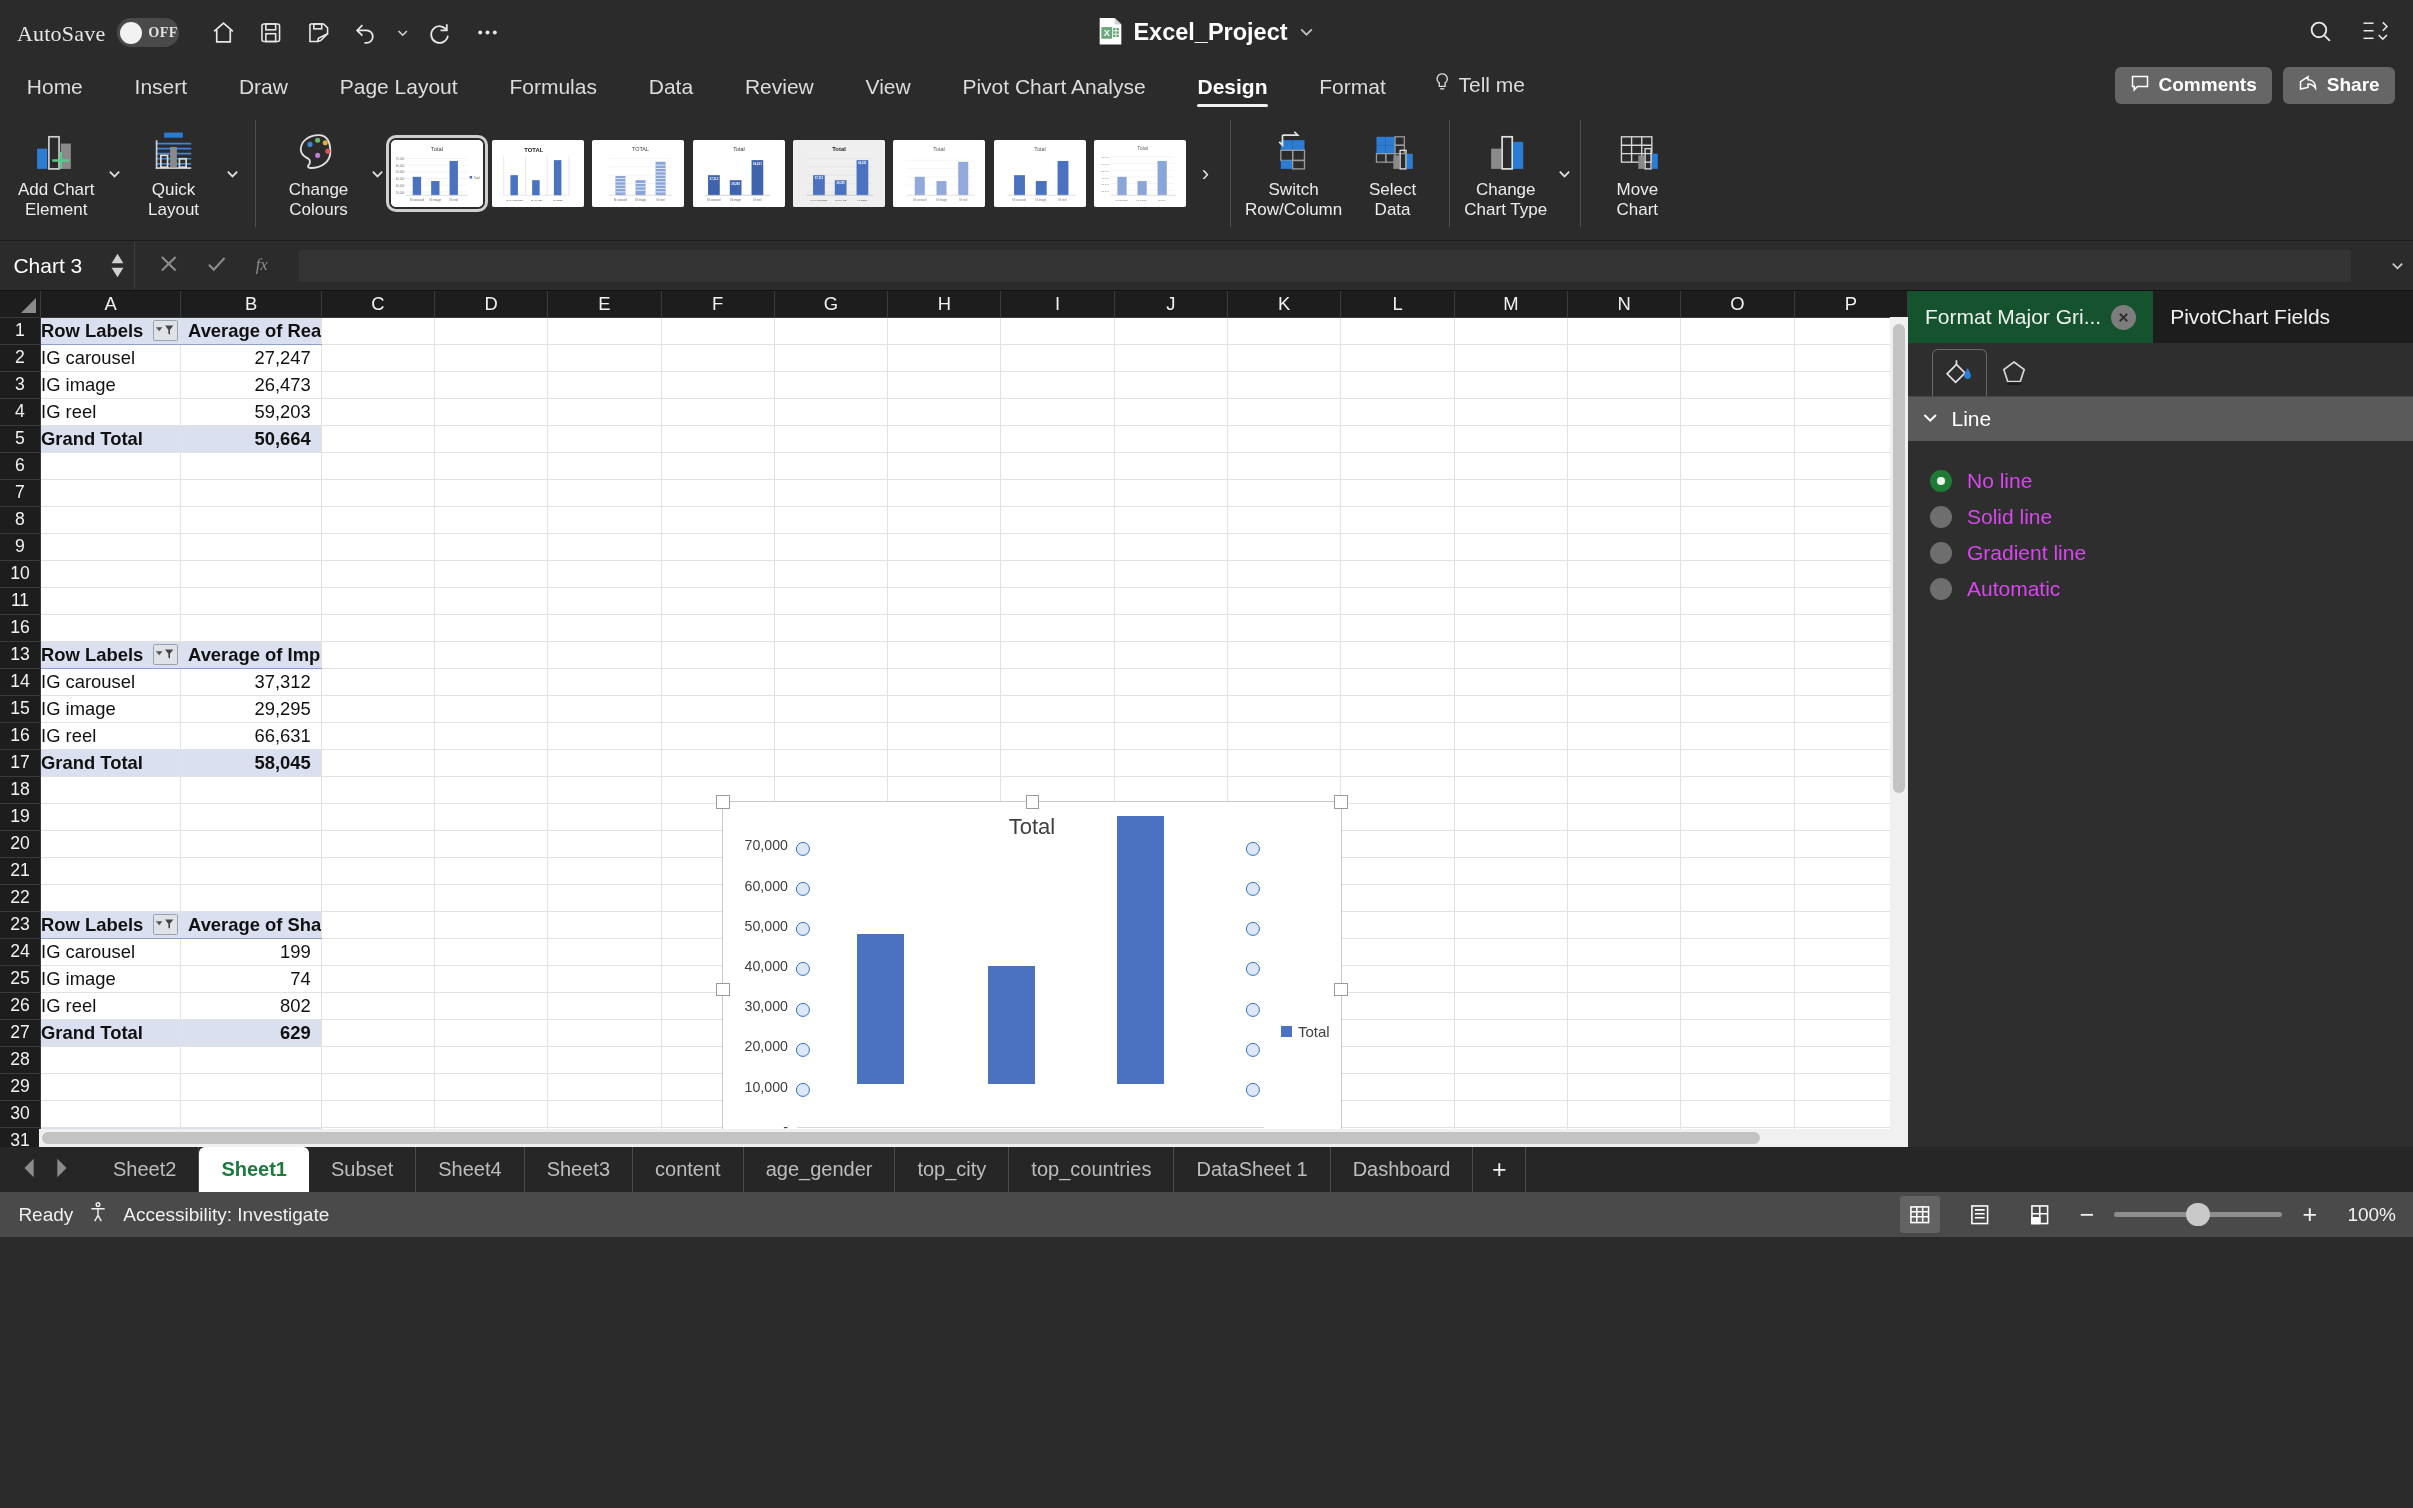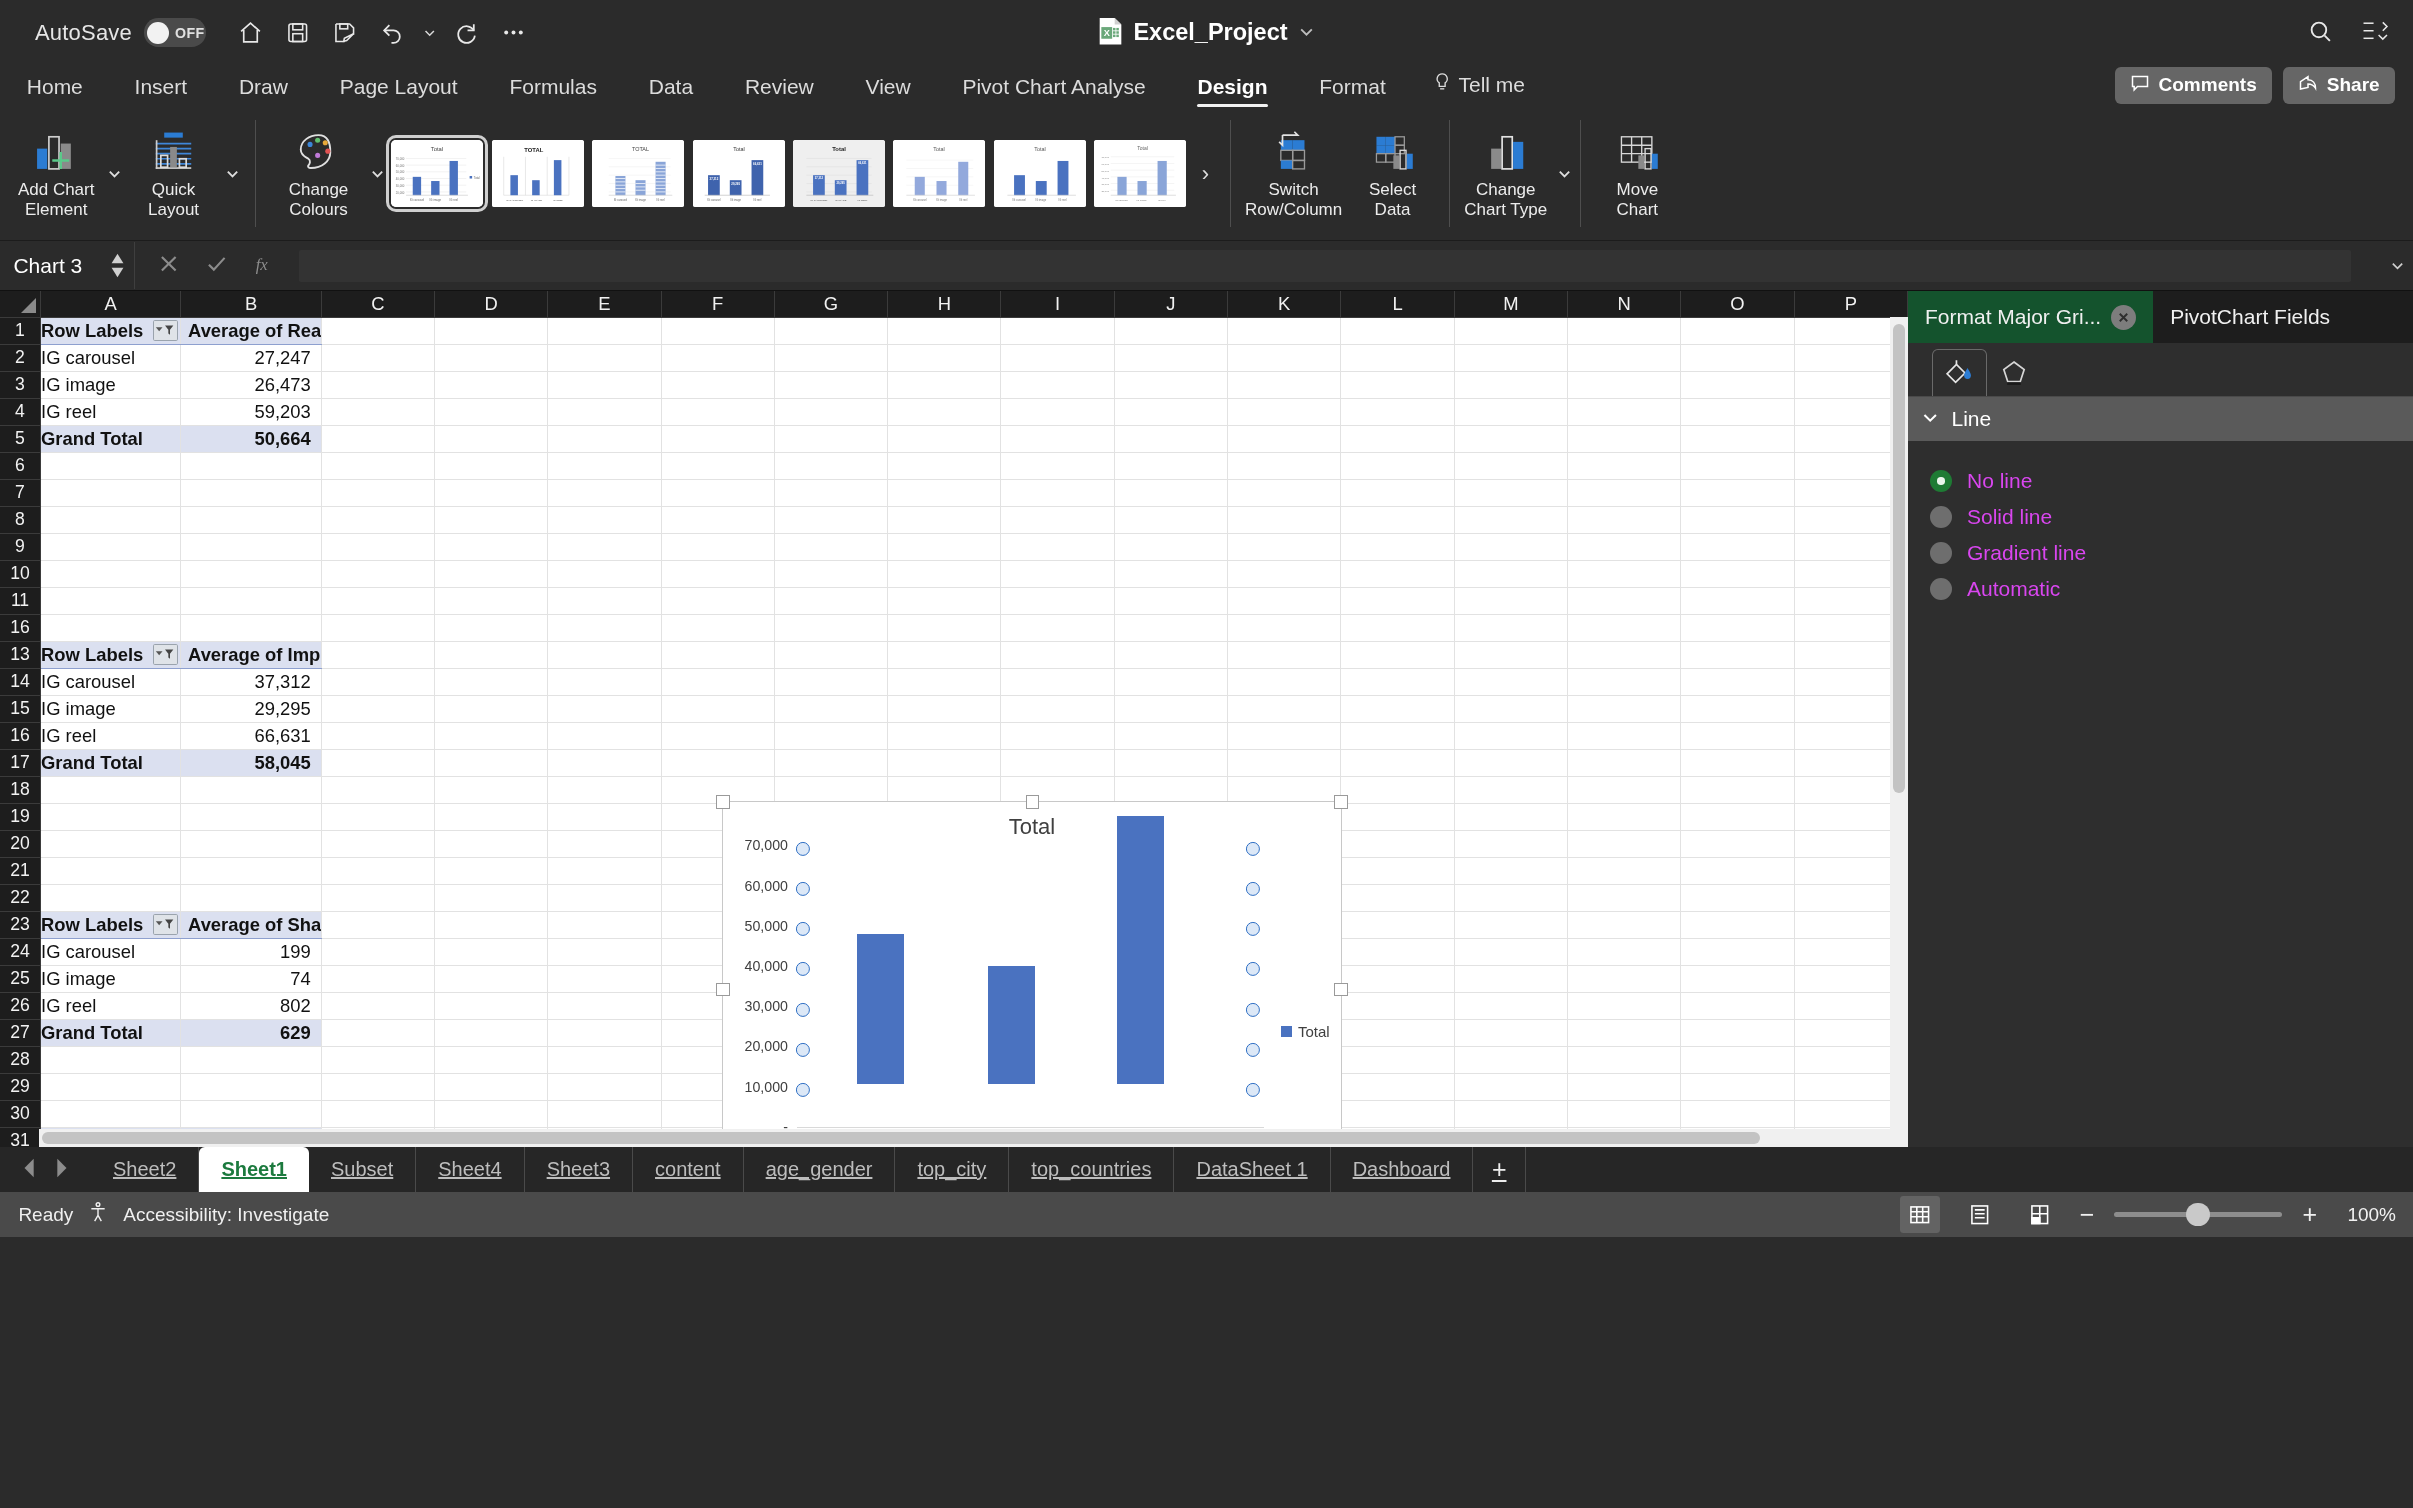--- a/index.html
+++ b/index.html
@@ -5,21 +5,21 @@
   * { box-sizing: border-box; margin:0; padding:0; }
   html,body { width:2413px; height:1508px; overflow:hidden; }
   body {
     font-family: "Liberation Sans", sans-serif;
     background:#2b2b2b; color:#e8e8e8;
     -webkit-font-smoothing: antialiased;
   }
 
   
   .titlebar{ height:65px; background:#2b2b2b; display:flex; align-items:center; position:relative;}
-  .autosave-wrap{ display:flex; align-items:center; margin-left:35px; gap:11.7px;}
+  .autosave-wrap{ display:flex; align-items:flex-end; margin-left:17px; gap:11.7px;font-family:Liberation Serif, serif;}
   .autosave-label{ font-size:22px; color:#e6e6e6; letter-spacing:0.2px;}
   .toggle{ width:62px; height:28.5px; border-radius:14.2px; background:#4a4a4a; position:relative; display:flex; align-items:center; }
   .toggle .knob{ width:22px;height:22px;border-radius:50%;background:#f2f2f2; margin-left:3.4px;}
   .toggle .off{ font-size:14.2px; color:#e0e0e0; margin-left:5.9px; font-weight:bold; letter-spacing:0.4px;}
   .qat{ display:flex; align-items:center; gap:8.4px; margin-left:25px;}
   .qat-btn{ width:39px;height:39px; display:flex;align-items:center;justify-content:center; border-radius:4.2px;}
   .qat-chev{ width:18.4px;height:39px;display:flex;align-items:center;justify-content:center;}
   .doc-title{ position:absolute; left:0; right:0; display:flex; align-items:center; justify-content:center; gap:10px; pointer-events:none;}
   .doc-title .nm{ font-size:23.5px; font-weight:bold; color:#fff; pointer-events:auto;}
   .title-right{ position:absolute; right:23.5px; display:flex; align-items:center; gap:28.5px;}
@@ -115,21 +115,21 @@
   .pbody{ padding:22px 0 0 22px;}
   .radio-row{ display:flex; align-items:center; gap:15px; height:36px;}
   .radio{ width:22px;height:22px;border-radius:50%; background:#6e6e6e; display:flex;align-items:center;justify-content:center;}
   .radio.on{ background:#1e7b34;}
   .radio.on .dot{ width:7.5px;height:7.5px;border-radius:50%; background:#eaf6ec;}
   .radio-lb{ font-size:21px; color:#d946ef;}
 
   
   .tabbar{ height:45px; background:#262626; display:flex; align-items:stretch;}
   .navarrows{ display:flex; align-items:center; gap:17px; padding:0 22px;}
-  .stab{ display:flex; align-items:center; padding:0 22px; font-size:20px; color:#bdbdbd; border-right:0.8px solid #4a4a4a; white-space:nowrap;text-decoration:underline;}
+  .stab{ display:flex; align-items:center; padding:0 22px; font-size:20px; color:#bdbdbd; border-right:0.8px solid #4a4a4a; white-space:nowrap;}
   .stab.active{ background:#ffffff; color:#1c7a3e; font-weight:bold; border-right:none; border-radius:5.9px 5.9px 0 0;}
   .stab.plus{ font-size:25px; color:#ededed; padding:0 18.4px;}
 
   
   .status{ height:45px; background:#4a4a4a; display:flex; align-items:center; position:relative;}
   .status-left{ display:flex; align-items:center; gap:15px; margin-left:18.4px; font-size:19px; color:#f0f0f0;}
   .status-right{ position:absolute; right:17px; display:flex; align-items:center; gap:20px;}
   .viewbtn{ width:40px;height:37px; display:flex;align-items:center;justify-content:center; border-radius:3.4px;}
   .viewbtn.active{ background:#636363;}
   .zoomslider{ width:168px; height:5px; background:#8d8d8d; border-radius:2.5px; position:relative;}

